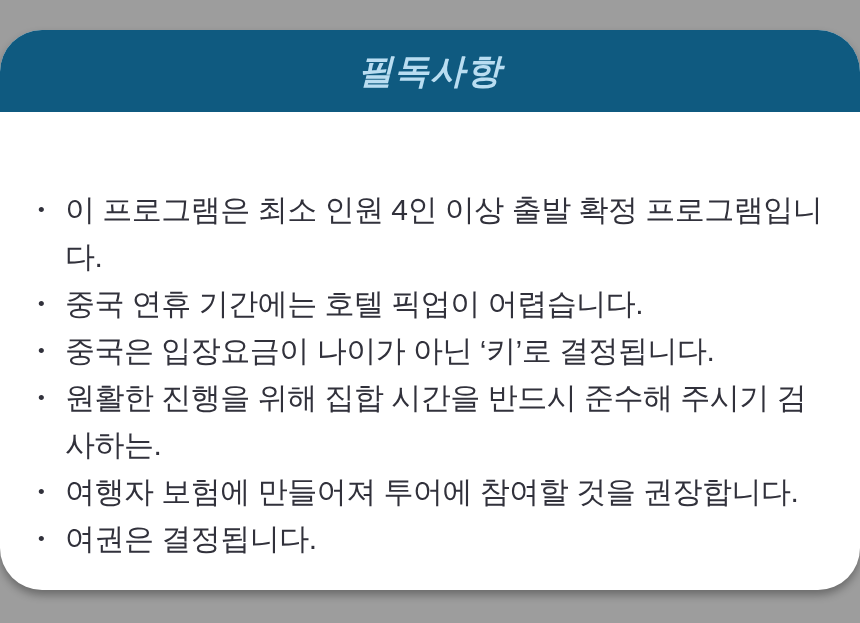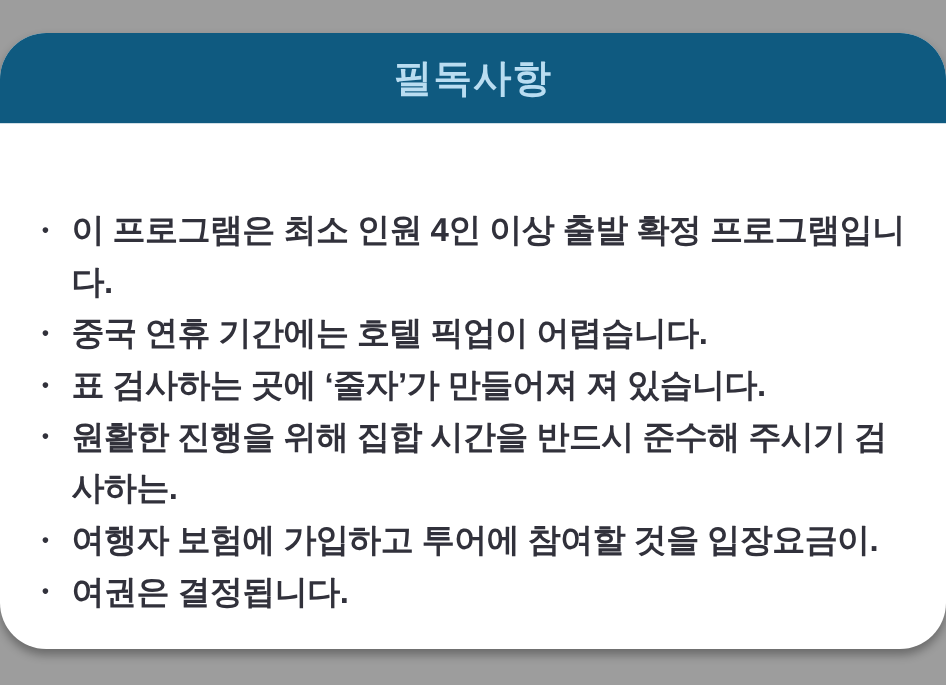--- a/index.html
+++ b/index.html
@@ -29,20 +29,21 @@
     overflow:hidden;
     background:var(--card-background);
     box-shadow:0 5px 9px rgba(0,0,0,0.32);
   }
   .card-header{
     height:82px;
     background:var(--header-background);
     display:flex;
     align-items:center;
     justify-content:center;
+    font-style:italic;
   }
   .title{
     color:var(--header-text);
     font-size:35px;
     font-weight:bold;
     letter-spacing:1px;
   }
   .card-body{
     padding:74px 30px 0 38px;
   }
@@ -59,21 +60,21 @@
     line-height:47px;
     color:var(--body-text);
   }
   .item-lines{
     flex:1;
   }
   .line{
     display:block;
     font-size:30px;
     line-height:47px;
-    font-weight:700;
+    font-weight:400;
     color:var(--body-text);
     letter-spacing:-0.5px;
   }
 </style>
 </head>
 <body>
 
 <div class="page">
   <div class="card">
 
@@ -94,35 +95,35 @@
         <li class="notice-item">
           <span class="bullet">•</span>
           <div class="item-lines">
             <span class="line">중국 연휴 기간에는 호텔 픽업이 어렵습니다.</span>
           </div>
         </li>
 
         <li class="notice-item">
           <span class="bullet">•</span>
           <div class="item-lines">
-            <span class="line">표 검사하는 곳에 ‘줄자’가 만들어져 져 있습니다.</span>
+            <span class="line">중국은 입장요금이 나이가 아닌 ‘키’로 결정됩니다.</span>
           </div>
         </li>
 
         <li class="notice-item">
           <span class="bullet">•</span>
           <div class="item-lines">
             <span class="line">원활한 진행을 위해 집합 시간을 반드시 준수해 주시기 검사하는.</span>
           </div>
         </li>
 
         <li class="notice-item">
           <span class="bullet">•</span>
           <div class="item-lines">
-            <span class="line">여행자 보험에 가입하고 투어에 참여할 것을 입장요금이.</span>
+            <span class="line">여행자 보험에 만들어져 투어에 참여할 것을 권장합니다.</span>
           </div>
         </li>
 
         <li class="notice-item">
           <span class="bullet">•</span>
           <div class="item-lines">
             <span class="line">여권은 결정됩니다.</span>
           </div>
         </li>
 

